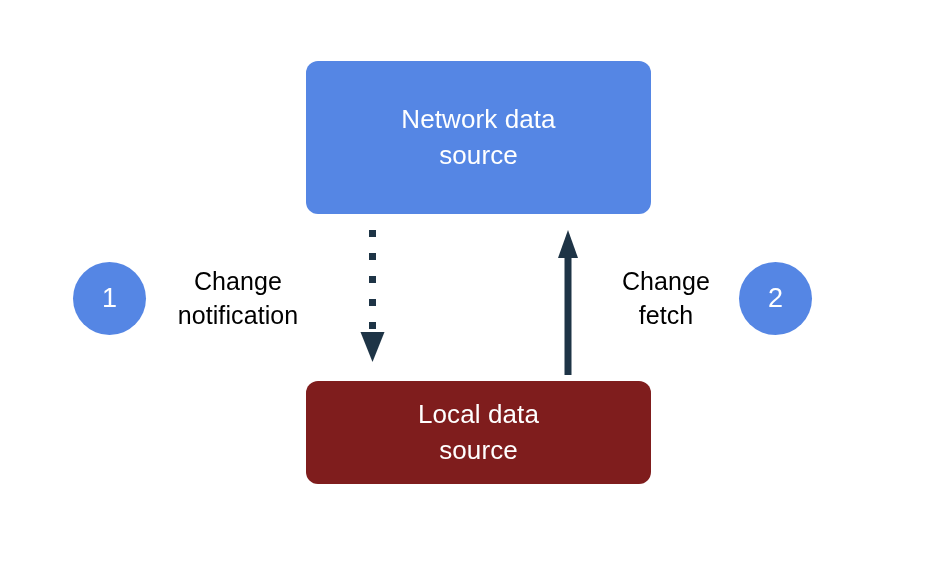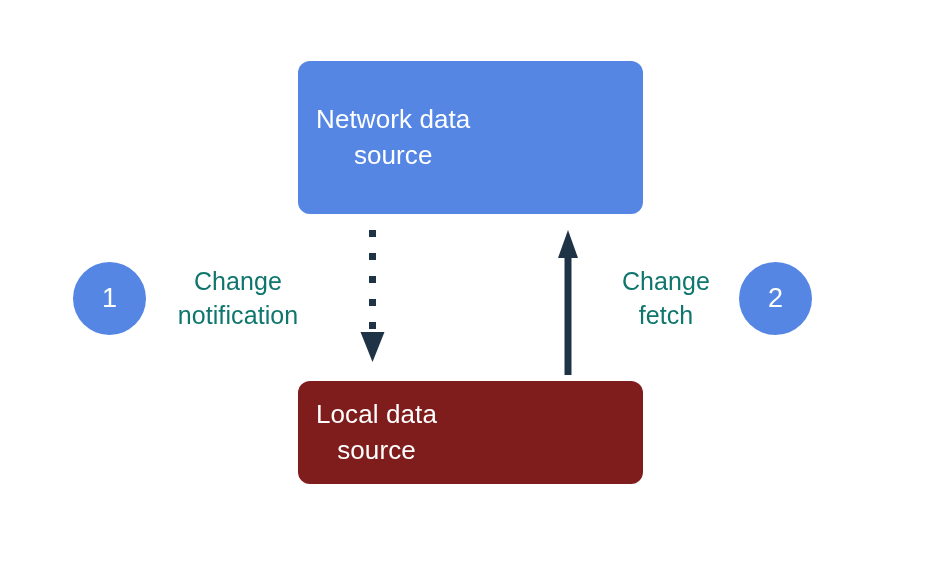--- a/index.html
+++ b/index.html
@@ -23,29 +23,30 @@
     width: 946px;
     height: 580px;
   }
 
   
   .node-box {
     position: absolute;
     border-radius: 12px;
     display: flex;
     align-items: center;
-    justify-content: flex-start;
+    justify-content: center;
     text-align: center;
     color: #ffffff;
     font-size: 26px;
     line-height: 1.36;
     font-weight: 400;
     letter-spacing: 0.1px;
     box-sizing: border-box;
     padding: 0 18px;
+    margin-left: 8px;
   }
 
   #network-node {
     left: 298px;
     top: 61px;
     width: 345px;
     height: 153px;
     background: #5586E4;
   }
 
@@ -77,21 +78,21 @@
     line-height: 1;
     font-weight: 400;
   }
 
   #step-badge-1 { left: 73px; top: 262px; }
   #step-badge-2 { left: 739px; top: 262px; }
 
   
   .step-caption {
     position: absolute;
-    color: #0f766e;
+    color: #000000;
     font-size: 25px;
     line-height: 1.34;
     text-align: center;
     white-space: pre-line;
     letter-spacing: 0.1px;
   }
 
   #caption-change-notification {
     left: 155px;
     top: 265px;

